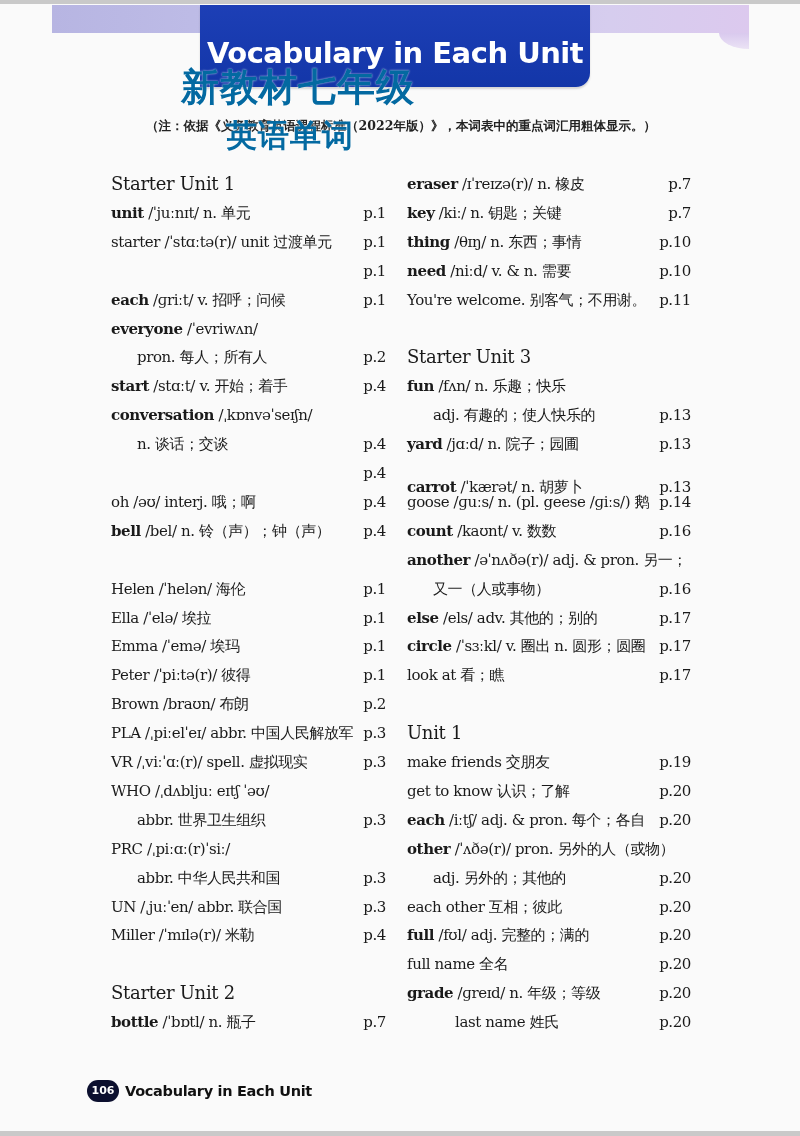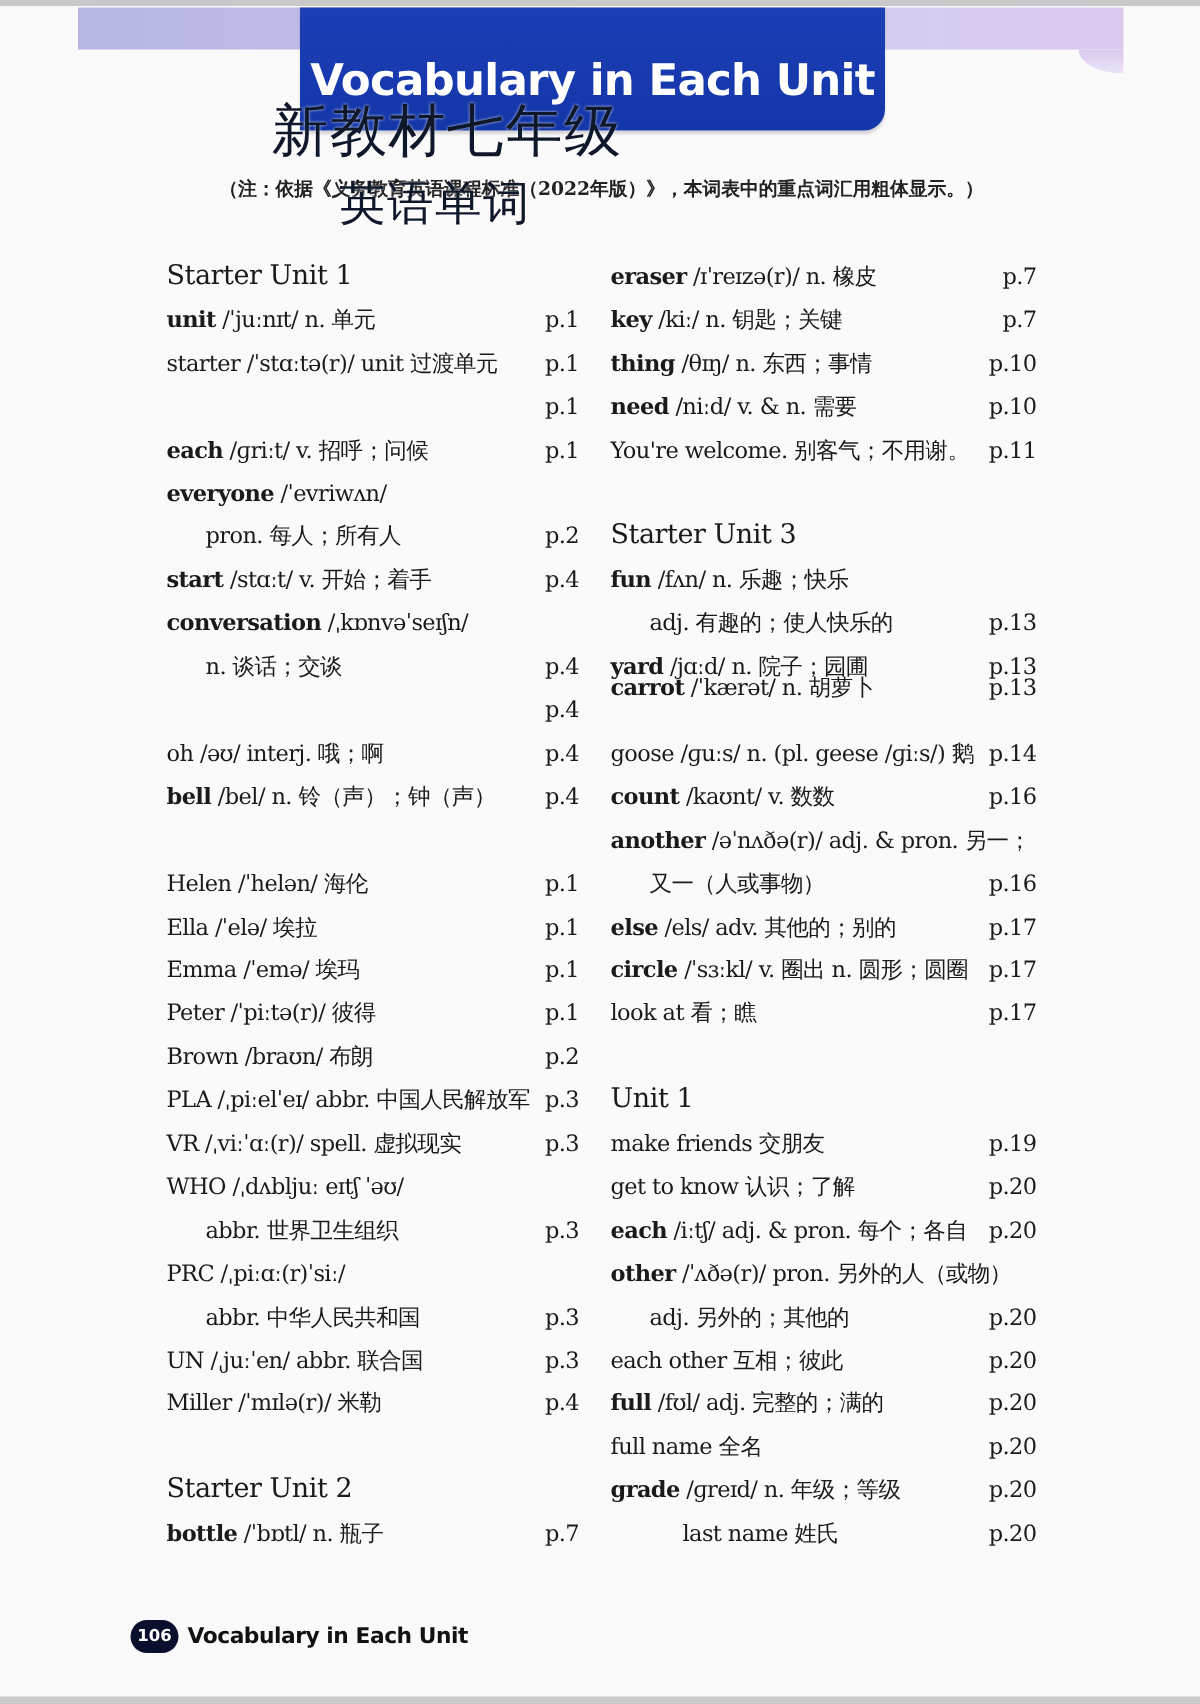--- a/index.html
+++ b/index.html
@@ -27,22 +27,22 @@
     background:linear-gradient(180deg,#1d3fb6 0%,#1336a8 100%);
     border-bottom-right-radius:14px;
     box-shadow:0 2px 2px rgba(0,0,0,0.15);
   }
   .banner-title {
     position:absolute; left:0; top:31px; width:390px; text-align:center;
     color:#ffffff; font-family:"DejaVu Sans","Liberation Sans",sans-serif;
     font-weight:bold; font-size:29px; letter-spacing:-0.5px;
   }
   .overlay-red {
-    position:absolute; color:#0f172a; font-family:"DejaVu Sans","Liberation Sans",sans-serif;
-    font-weight:normal; text-shadow:0 0 2px rgba(255,255,255,0.8);
+    position:absolute; color:#0369a1; font-family:"DejaVu Sans","Liberation Sans",sans-serif;
+    font-weight:bold; text-shadow:0 0 2px rgba(255,255,255,0.8);
     letter-spacing:1px;
   }
   .overlay-1 { left:181px; top:62px; font-size:38px; }
   .overlay-2 { left:226px; top:115px; font-size:31px; }
   .note {
     position:absolute; left:116px; top:118px; width:570px; text-align:center;
     font-size:12.5px; font-weight:bold; color:#222;
   }
 
   .col { position:absolute; top:170px; }
@@ -227,21 +227,21 @@
       <span class="pg"></span>
     </div>
     <div class="row" style="top: 231.2px;">
       <span class="txt indent">adj. 有趣的；使人快乐的</span>
       <span class="pg">p.13</span>
     </div>
     <div class="row" style="top: 260.1px;">
       <span class="txt"><span class="b">yard</span><span> /jɑːd/ n. 院子；园圃</span></span>
       <span class="pg">p.13</span>
     </div>
-    <div class="row" style="top: 274px; text-align: center;">
+    <div class="row" style="top: 303px; text-align: center;">
       <span class="txt"><span class="b">carrot</span><span> /ˈkærət/ n. 胡萝卜</span></span>
       <span class="pg">p.13</span>
     </div>
     <div class="row" style="top: 317.9px;">
       <span class="txt"><span>goose</span><span> /ɡuːs/ n. (pl. geese /ɡiːs/) 鹅</span></span>
       <span class="pg">p.14</span>
     </div>
     <div class="row" style="top: 346.8px;">
       <span class="txt"><span class="b">count</span><span> /kaʊnt/ v. 数数</span></span>
       <span class="pg">p.16</span>

